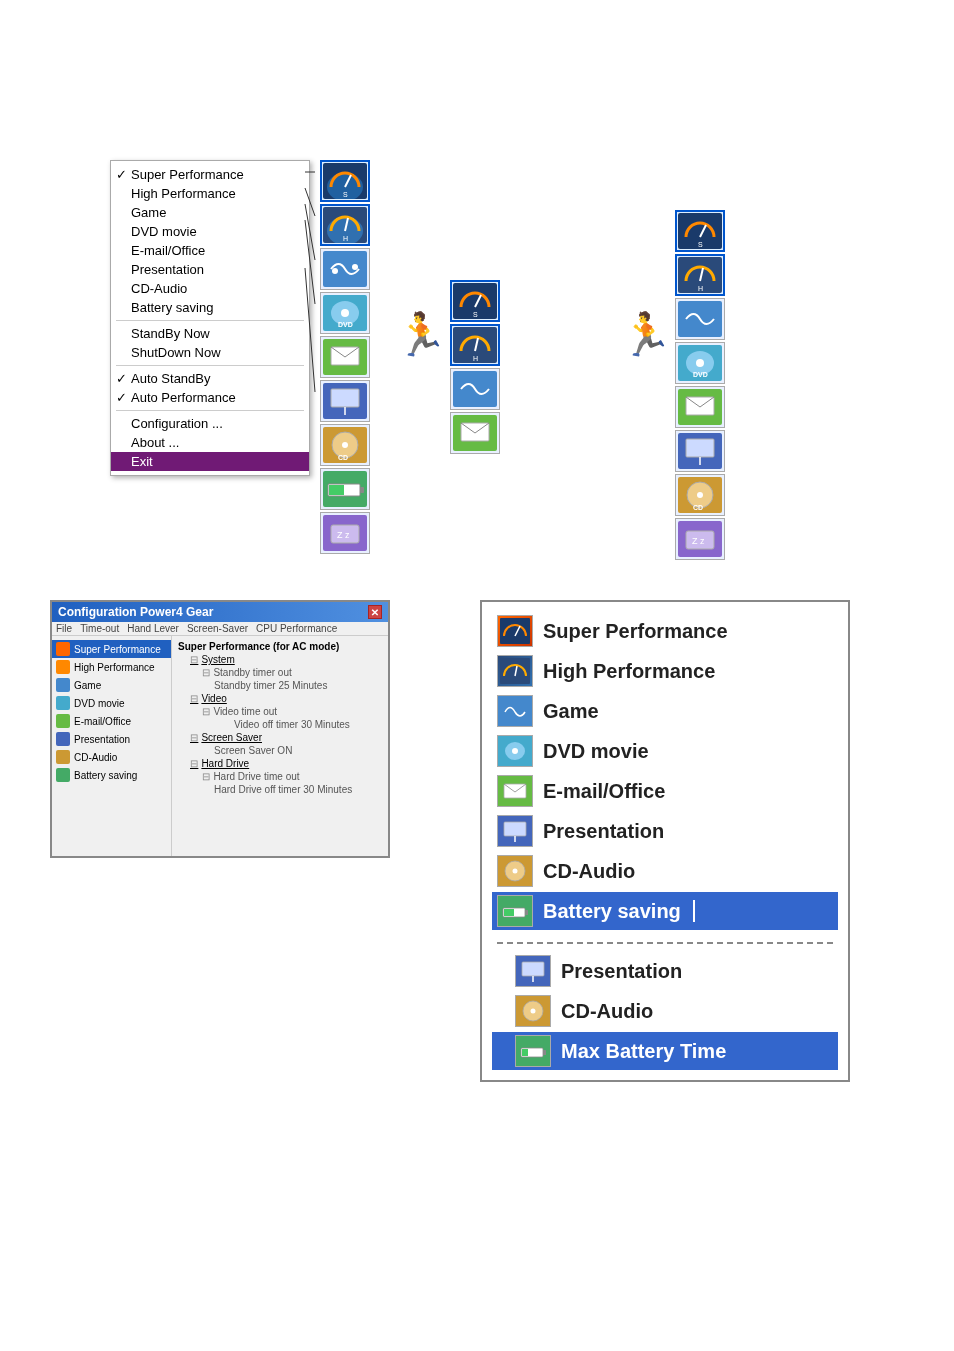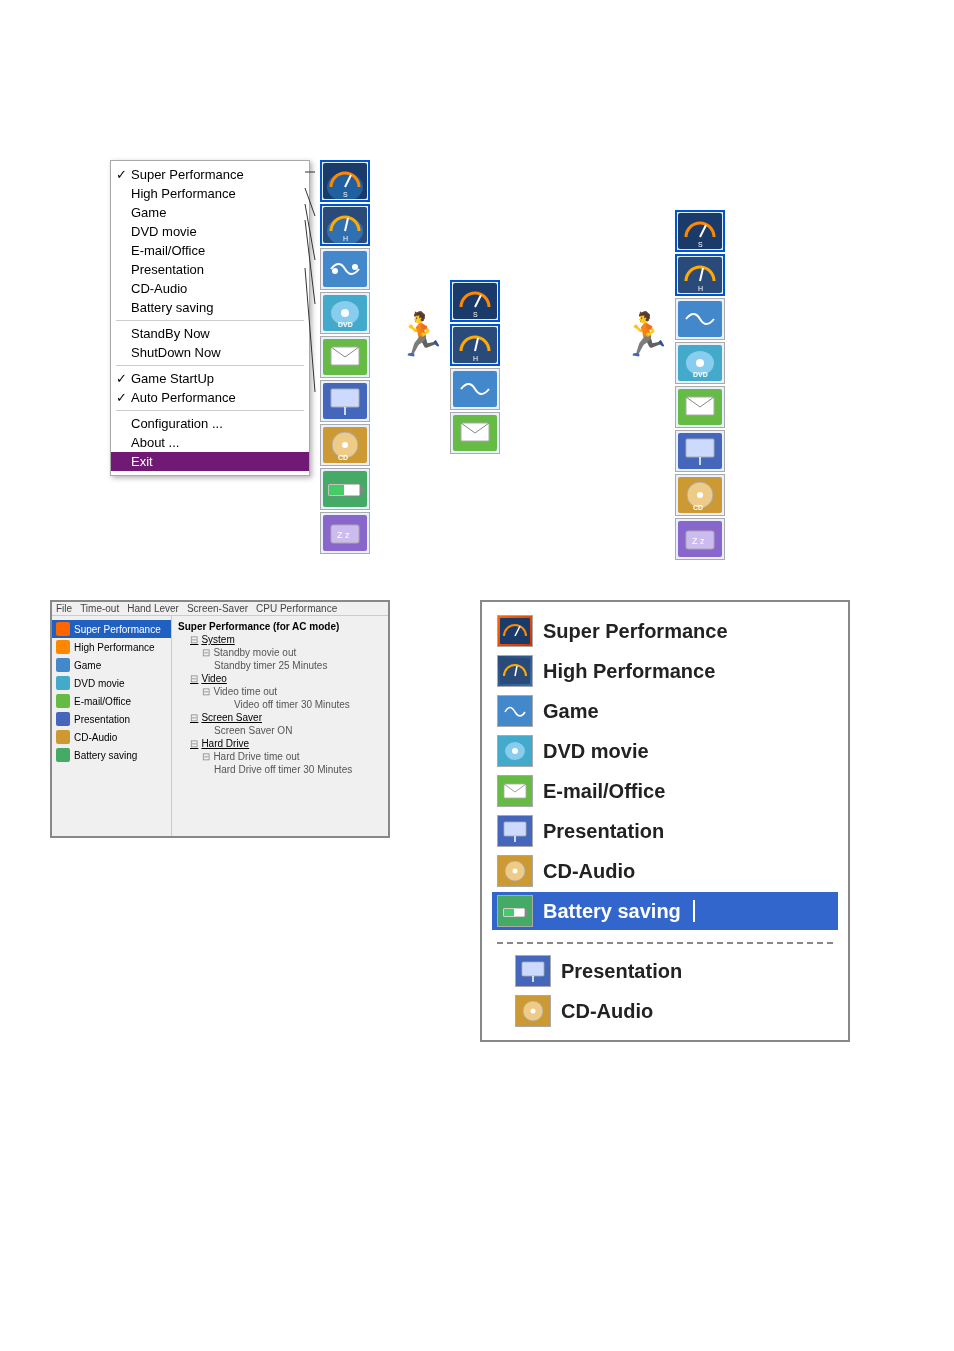--- a/index.html
+++ b/index.html
@@ -230,21 +230,21 @@
     <div class="context-menu-item">
       <span>StandBy Now</span>
     </div>
 
     <div class="context-menu-item">
       <span>ShutDown Now</span>
     </div>
     <div class="context-menu-separator"></div>
 
     <div class="context-menu-item checked">
-      <span>Game StartUp</span>
+      <span>Auto StandBy</span>
     </div>
 
     <div class="context-menu-item checked">
       <span>Auto Performance</span>
     </div>
     <div class="context-menu-separator"></div>
 
     <div class="context-menu-item">
       <span>Configuration ...</span>
     </div>
@@ -462,20 +462,24 @@
         <text x="14" y="23" fill="#fff" font-size="9">Z z</text>
       </svg>
     </div>
   </div>
 
 </div>
 
 <div class="bottom-section">
 
   <div class="config-window">
+    <div class="config-title-bar">
+      <span>Configuration Power4 Gear</span>
+      <div class="config-title-close">✕</div>
+    </div>
     <div class="config-menu-bar">
       <span>File</span>
       <span>Time-out</span>
       <span>Hand Lever</span>
       <span>Screen-Saver</span>
       <span>CPU Performance</span>
     </div>
     <div class="config-body">
       <div class="config-left-panel">
         <div class="config-left-item active">
@@ -510,21 +514,21 @@
           <span class="config-left-icon" style="background:#44aa66;"></span>
           <span>Battery saving</span>
         </div>
       </div>
       <div class="config-right-panel">
         <div class="config-tree-item level-0">Super Performance (for AC mode)</div>
         <div class="config-tree-item level-1">
           <span style="color:#888;margin-right:3px;">⊟</span><span>System</span>
         </div>
         <div class="config-tree-item level-2">
-          <span style="color:#888;margin-right:3px;">⊟</span><span>Standby movie out</span>
+          <span style="color:#888;margin-right:3px;">⊟</span><span>Standby timer out</span>
         </div>
         <div class="config-tree-item level-2" style="margin-left:36px;">
           <span>Standby timer 25 Minutes</span>
         </div>
         <div class="config-tree-item level-1">
           <span style="color:#888;margin-right:3px;">⊟</span><span>Video</span>
         </div>
         <div class="config-tree-item level-2">
           <span style="color:#888;margin-right:3px;">⊟</span><span>Video time out</span>
         </div>
@@ -663,17 +667,28 @@
         <div class="mode-icon-box" style="background:#cc9933;">
           <svg width="30" height="26">
               <rect x="0" y="0" width="30" height="26" fill="#cc9933" rx="1"></rect>
             <ellipse cx="15" cy="13" rx="10" ry="10" fill="#eecc88" stroke="#aaa" stroke-width="0.8"></ellipse>
             <ellipse cx="15" cy="13" rx="2.5" ry="2.5" fill="#fff"></ellipse>
           </svg>
         </div>
         <span style="font-size:20px;font-weight:bold;color:#222;">CD-Audio</span>
       </div>
 
+      <div class="mode-item highlighted" style="background:#3366cc;color:#fff;padding:3px 5px;margin:0 -5px;padding-left:23px;">
+        <div class="mode-icon-box" style="background:#44aa66;">
+          <svg width="30" height="26">
+              <rect x="0" y="0" width="30" height="26" fill="#44aa66" rx="1"></rect>
+            <rect x="3" y="10" width="22" height="9" rx="1" fill="#fff" stroke="#888" stroke-width="0.8"></rect>
+            <rect x="25" y="12" width="3" height="5" rx="0.5" fill="#888"></rect>
+            <rect x="4" y="11" width="6" height="7" fill="#44cc66"></rect>
+          </svg>
+        </div>
+        <span style="font-size:20px;font-weight:bold;">Max Battery Time</span>
+      </div>
 
     </div>
   </div>
 
 </div>
 
 </body></html>

